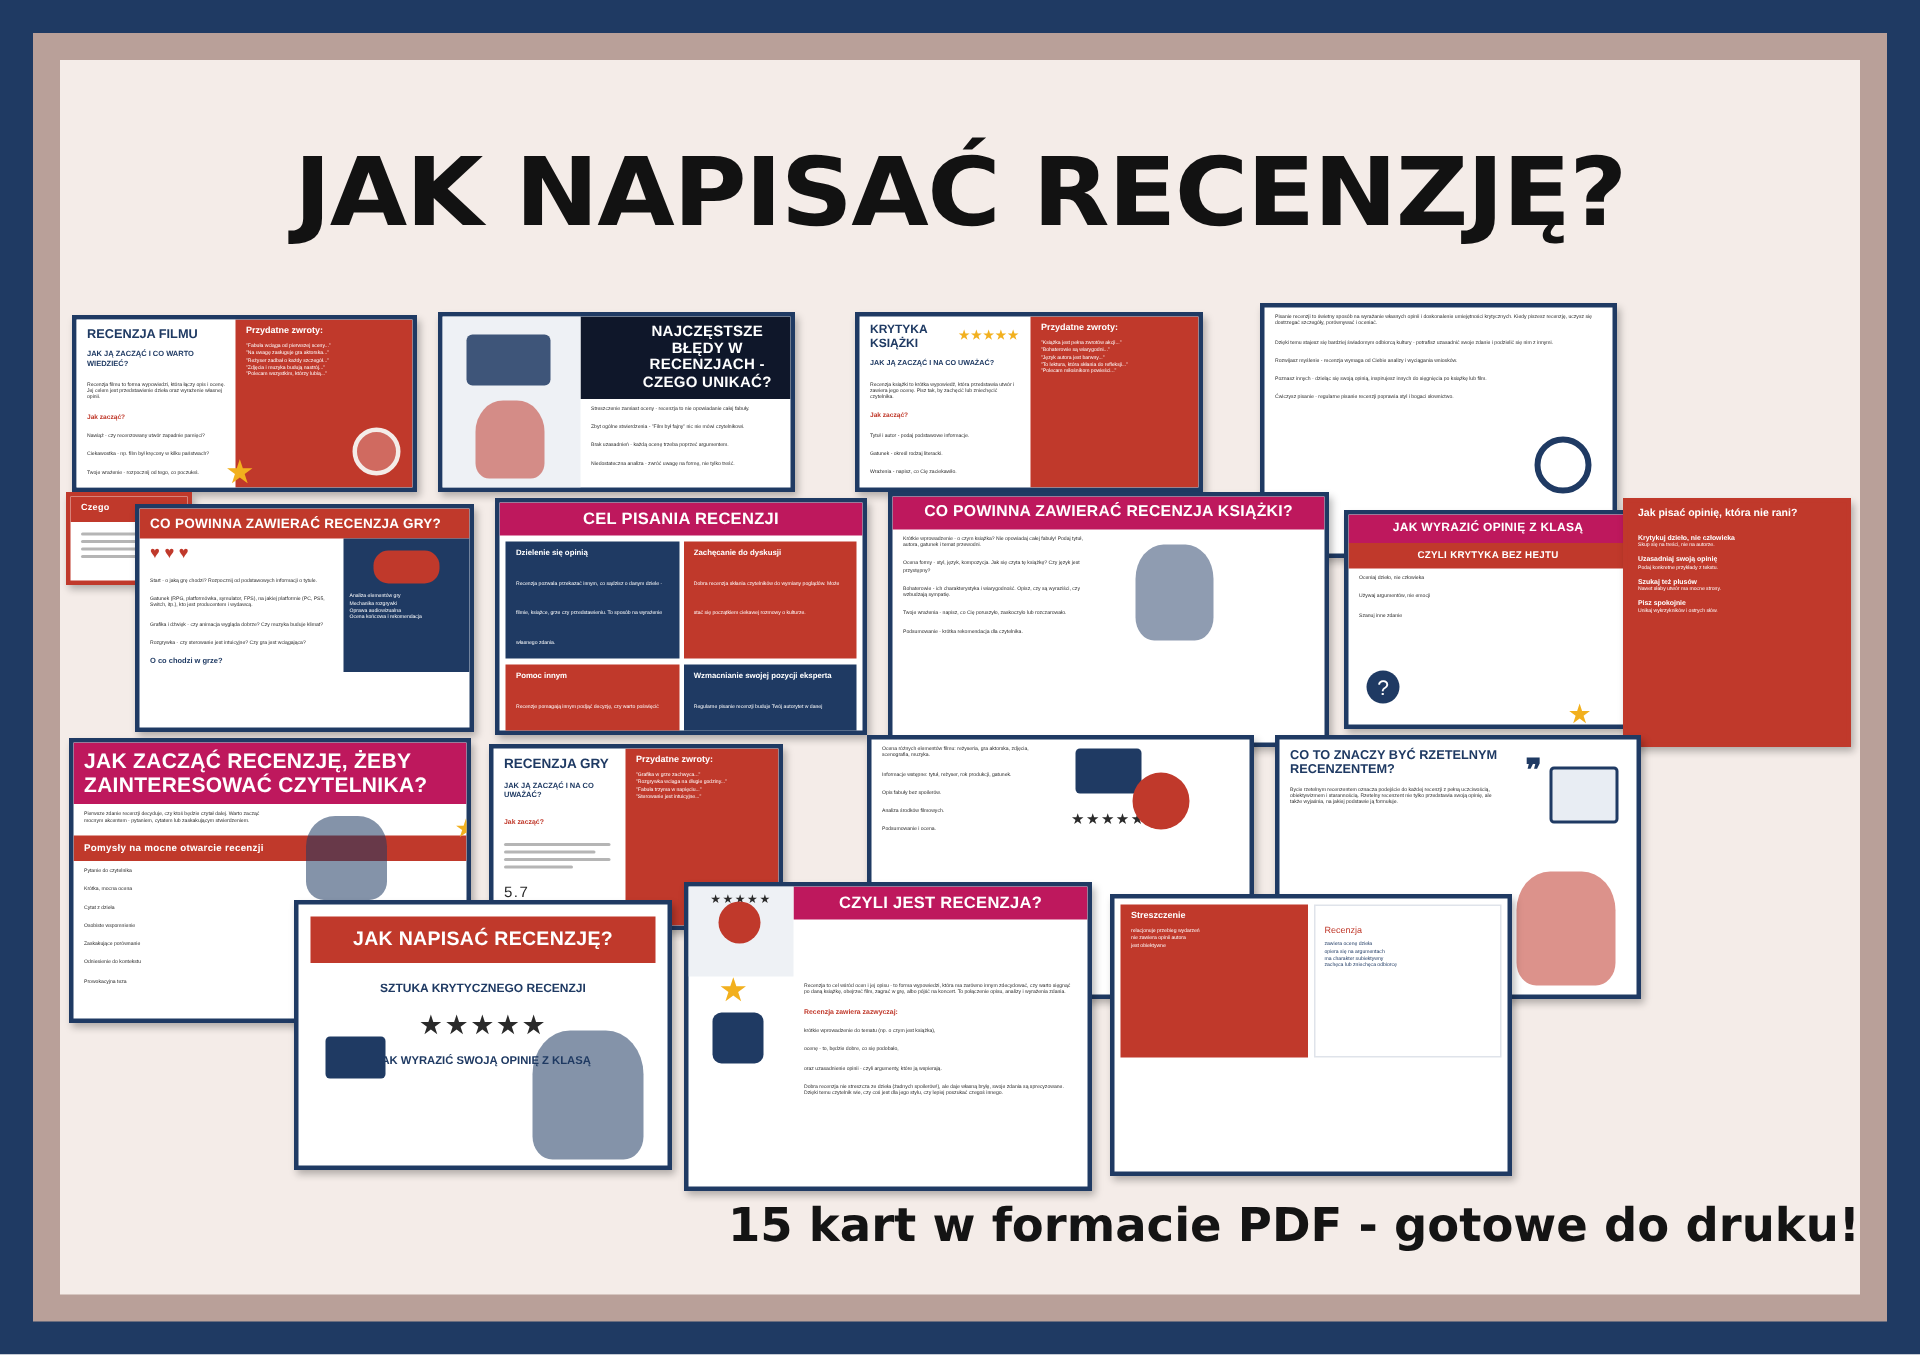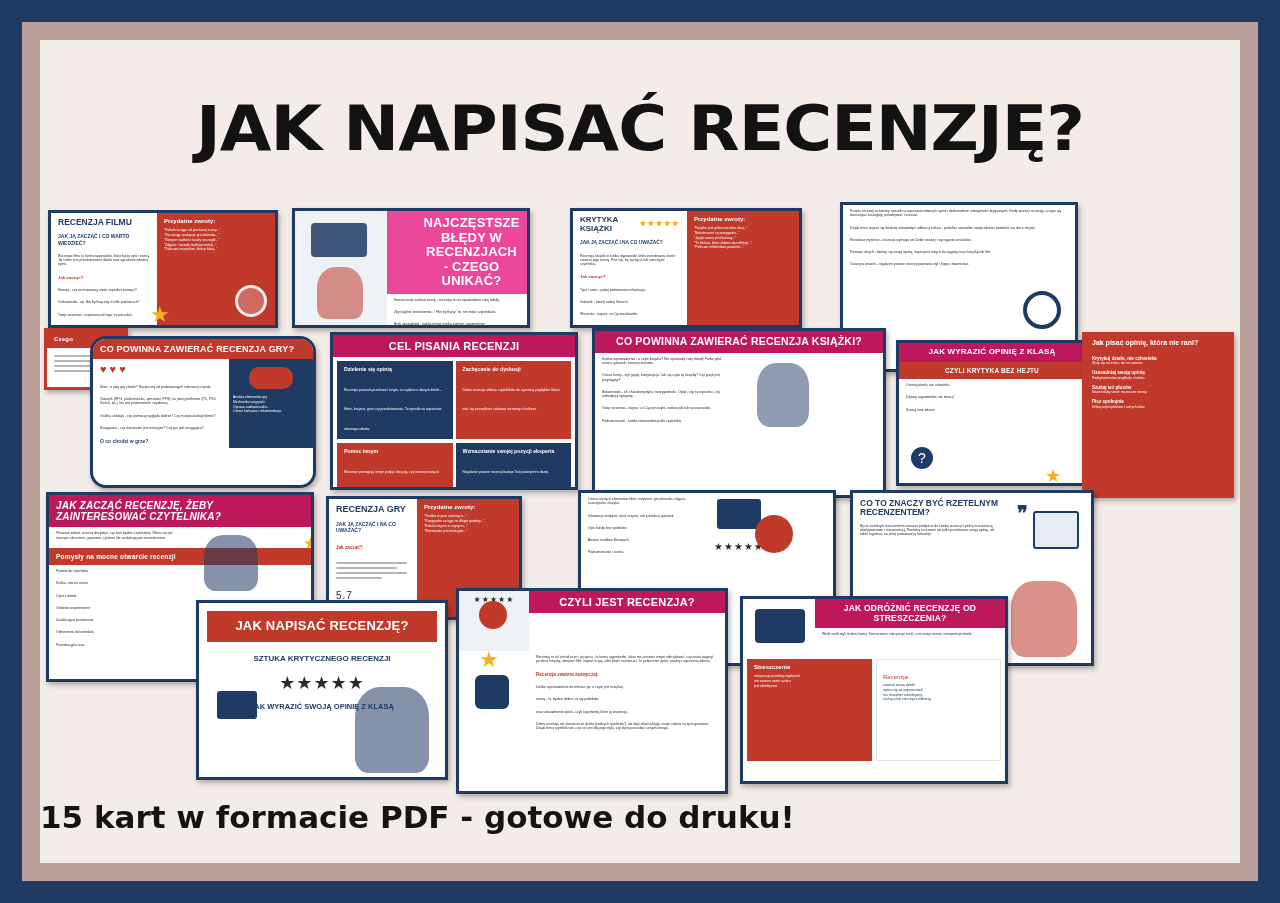--- a/index.html
+++ b/index.html
@@ -47,21 +47,21 @@
     font-size: 63px;
     letter-spacing: -1px;
     color: #121212;
     transform: scaleX(1.06);
   }
   .footer-note {
     position: absolute;
     bottom: 28px;
     left: 0;
     width: 100%;
-    text-align: left;
+    text-align: right;
     font-family: "DejaVu Sans", sans-serif;
     font-weight: bold;
     font-size: 31px;
     color: #141414;
   }
 
   
   .card {
     position: absolute;
     background: #ffffff;
@@ -154,21 +154,21 @@
       </div>
       <div class="blob" style="left:110px; top:262px; width:0; height:0; color:#f2b01e; font-size:22px;">★</div>
 
       <div class="card" style="left:252px; top:168px; width:238px; height:120px;">
         <div class="flexrow" style="gap:0; height:100%;">
           <div class="col" style="max-width:92px; background:#eef1f5; position:relative;">
             <div class="blob" style="left:16px; top:12px; width:56px; height:34px; border-radius:4px; background:#1f3a63; opacity:.85;"></div>
             <div class="blob" style="left:22px; top:56px; width:46px; height:52px; border-radius:40% 40% 20% 20%; background:#c0392b; opacity:.55;"></div>
           </div>
           <div class="col" style="padding:0;">
-            <div class="hdr navy center" style="font-size:13px; background:#ec4899;padding-left:36px;">NAJCZĘSTSZE BŁĘDY W RECENZJACH - CZEGO UNIKAĆ?</div>
+            <div class="hdr navy center" style="font-size:10px; background:#0f172a;padding-left:36px;">NAJCZĘSTSZE BŁĘDY W RECENZJACH - CZEGO UNIKAĆ?</div>
             <div class="body xtiny">Streszczenie zamiast oceny - recenzja to nie opowiadanie całej fabuły.</div>
             <div class="body xtiny">Zbyt ogólne stwierdzenia - "Film był fajny" nic nie mówi czytelnikowi.</div>
             <div class="body xtiny">Brak uzasadnień - każdą ocenę trzeba poprzeć argumentem.</div>
             <div class="body xtiny">Niedostateczna analiza - zwróć uwagę na formę, nie tylko treść.</div>
           </div>
         </div>
       </div>
 
       <div class="card" style="left:530px; top:168px; width:232px; height:120px;">
         <div class="flexrow" style="gap:0; height:100%;">
@@ -208,21 +208,21 @@
       <div class="card" style="left:4px; top:288px; width:84px; height:62px; border-color:#c0392b;">
         <div class="hdr red" style="font-size:6px;">Czego</div>
         <div class="body xtiny">
           <span class="ln l"></span>
             <span class="ln m"></span>
             <span class="ln l"></span>
             <span class="ln s"></span>
         </div>
       </div>
 
-      <div class="card" style="left:50px; top:296px; width:226px; height:152px;border-radius:16px;">
+      <div class="card" style="left:50px; top:296px; width:226px; height:152px;">
         <div class="hdr red" style="font-size:9px;">CO POWINNA ZAWIERAĆ RECENZJA GRY?</div>
         <div class="flexrow" style="gap:0;">
           <div class="col">
             <div class="body" style="color:#c0392b; font-size:11px;">♥ ♥ ♥</div>
             <div class="body xtiny">Start - o jaką grę chodzi? Rozpocznij od podstawowych informacji o tytule.</div>
             <div class="body xtiny">Gatunek (RPG, platformówka, symulator, FPS), na jakiej platformie (PC, PS5, Switch, itp.), kto jest producentem i wydawcą.</div>
             <div class="body xtiny">Grafika i dźwięk - czy animacja wygląda dobrze? Czy muzyka buduje klimat?</div>
             <div class="body xtiny">Rozgrywka - czy sterowanie jest intuicyjne? Czy gra jest wciągająca?</div>
             <div class="body" style="font-size:5px; font-weight:bold; color:#1f3a63;">O co chodzi w grze?</div>
           </div>
@@ -300,21 +300,21 @@
           <div style="font-size:4.6px; font-weight:bold; margin-top:4px;">Uzasadniaj swoją opinię</div>
           <div class="xtiny">Podaj konkretne przykłady z tekstu.</div>
           <div style="font-size:4.6px; font-weight:bold; margin-top:4px;">Szukaj też plusów</div>
           <div class="xtiny">Nawet słaby utwór ma mocne strony.</div>
           <div style="font-size:4.6px; font-weight:bold; margin-top:4px;">Pisz spokojnie</div>
           <div class="xtiny">Unikaj wykrzykników i ostrych słów.</div>
         </div>
       </div>
 
       <div class="card" style="left:6px; top:452px; width:268px; height:190px;">
-        <div class="hdr navy" style="font-size:10px;font-style:italic;">JAK ZACZĄĆ RECENZJĘ, ŻEBY ZAINTERESOWAĆ CZYTELNIKA?</div>
+        <div class="hdr navy" style="font-size:14px;">JAK ZACZĄĆ RECENZJĘ, ŻEBY ZAINTERESOWAĆ CZYTELNIKA?</div>
         <div class="flexrow" style="gap:0;">
           <div class="col" style="max-width:150px;">
             <div class="body xtiny">Pierwsze zdanie recenzji decyduje, czy ktoś będzie czytał dalej. Warto zacząć mocnym akcentem - pytaniem, cytatem lub zaskakującym stwierdzeniem.</div>
           </div>
           <div class="col" style="position:relative;">
             <div class="blob" style="left:24px; top:8px; width:54px; height:56px; border-radius:36% 36% 22% 22%; background:#1f3a63; opacity:.55;"></div>
             <div class="blob" style="right:8px; top:6px; width:0; height:0; color:#f2b01e; font-size:17px;">★</div>
           </div>
         </div>
         <div class="hdr red" style="font-size:6.5px; margin-top:4px;">Pomysły na mocne otwarcie recenzji</div>
@@ -413,29 +413,20 @@
             <div class="body" style="font-size:4.6px; font-weight:bold; color:#c0392b;">Recenzja zawiera zazwyczaj:</div>
             <div class="body xtiny">krótkie wprowadzenie do tematu (np. o czym jest książka),</div>
             <div class="body xtiny">ocenę - to, będzie dobre, co się podobało,</div>
             <div class="body xtiny">oraz uzasadnienie opinii - czyli argumenty, które ją wspierają.</div>
             <div class="body xtiny">Dobra recenzja nie streszcza ze dzieła (żadnych spoilerów!), ale daje własną bryłę, swoje zdania są sprecyzowane. Dzięki temu czytelnik wie, czy coś jest dla jego stylu, czy lepiej poszukać czegoś innego.</div>
           </div>
         </div>
       </div>
 
       <div class="card" style="left:700px; top:556px; width:268px; height:188px;">
-        <div class="flexrow" style="gap:0;">
-          <div class="col" style="max-width:72px; position:relative; min-height:56px;">
-            <div class="blob" style="left:12px; top:10px; width:50px; height:34px; border-radius:4px; background:#1f3a63;"></div>
-          </div>
-          <div class="col">
-            <div class="hdr navy center" style="font-size:8.5px;">JAK ODRÓŻNIĆ RECENZJĘ OD STRESZCZENIA?</div>
-            <div class="body xtiny">Wiele osób myli te dwie formy. Streszczenie relacjonuje treść, a recenzja ocenia i interpretuje dzieło.</div>
-          </div>
-        </div>
         <div class="flexrow" style="gap:4px; padding:4px;">
           <div class="col panel" style="min-height:90px;">
             <span class="ph" style="font-size:6px;">Streszczenie</span>
             <div class="xtiny">relacjonuje przebieg wydarzeń</div>
             <div class="xtiny">nie zawiera opinii autora</div>
             <div class="xtiny">jest obiektywne</div>
           </div>
           <div class="col" style="background:#fff; color:#1f3a63; padding:5px 6px; min-height:90px; border:1px solid #dfe3ea;">
             <span class="ph" style="font-size:6px; color:#c0392b;">Recenzja</span>
             <div class="xtiny">zawiera ocenę dzieła</div>

